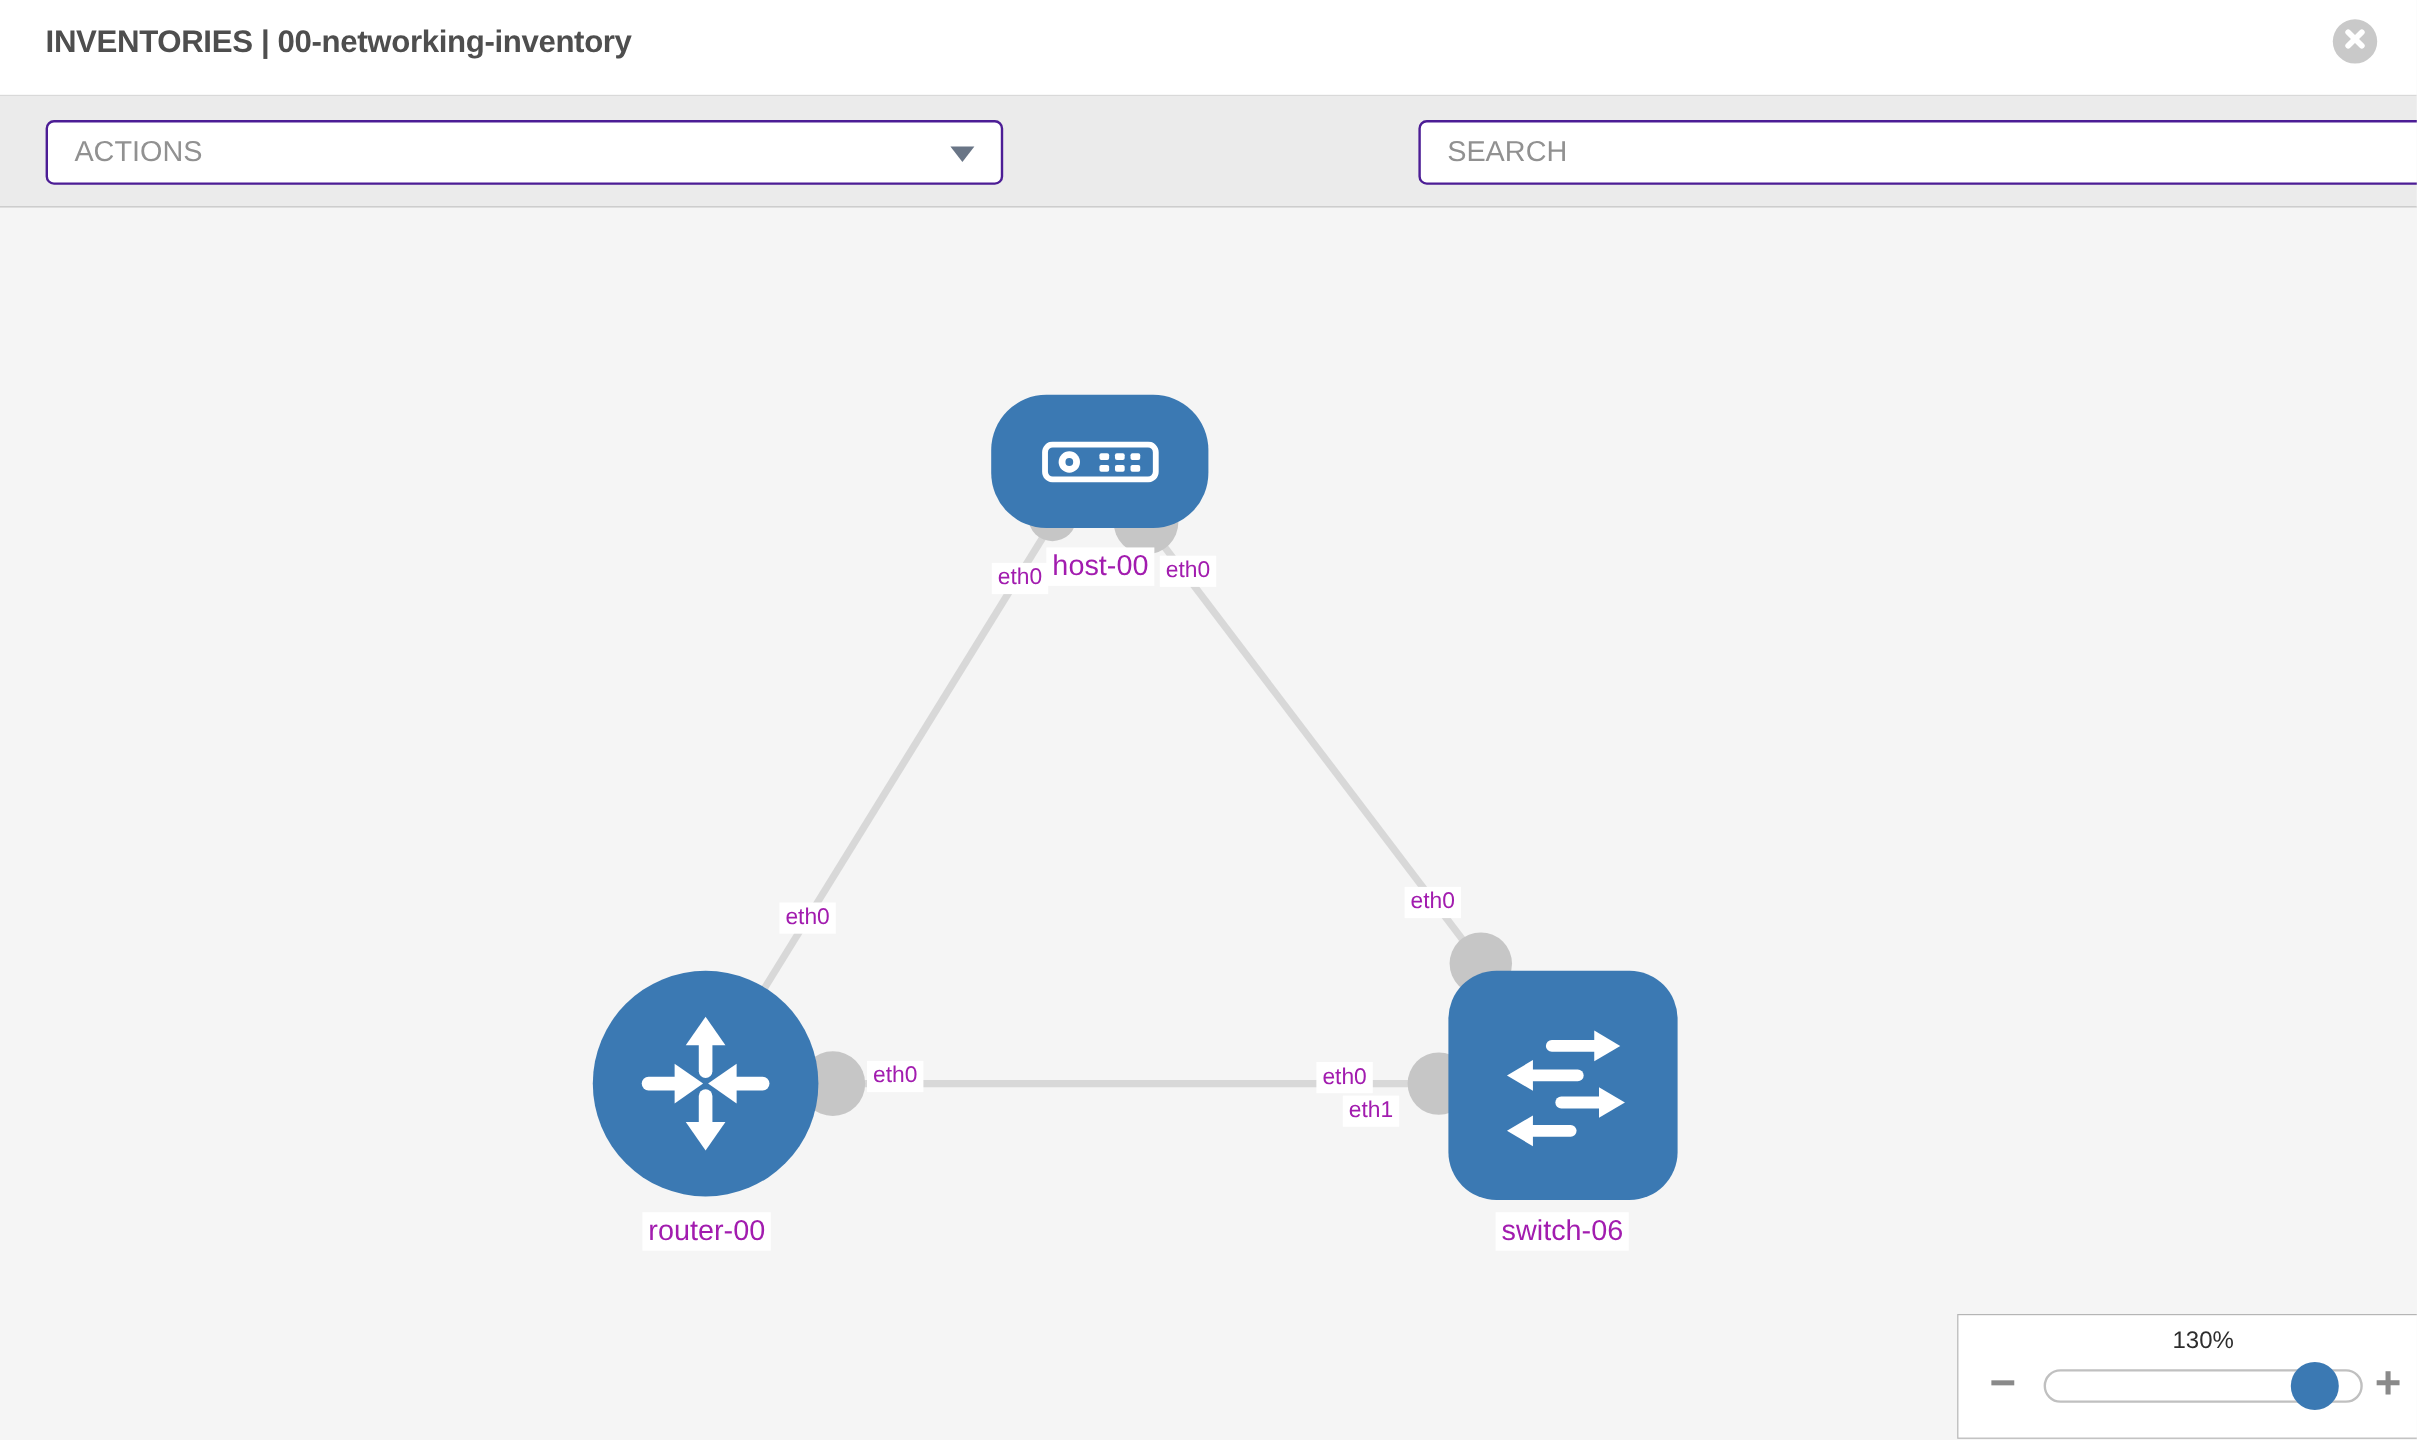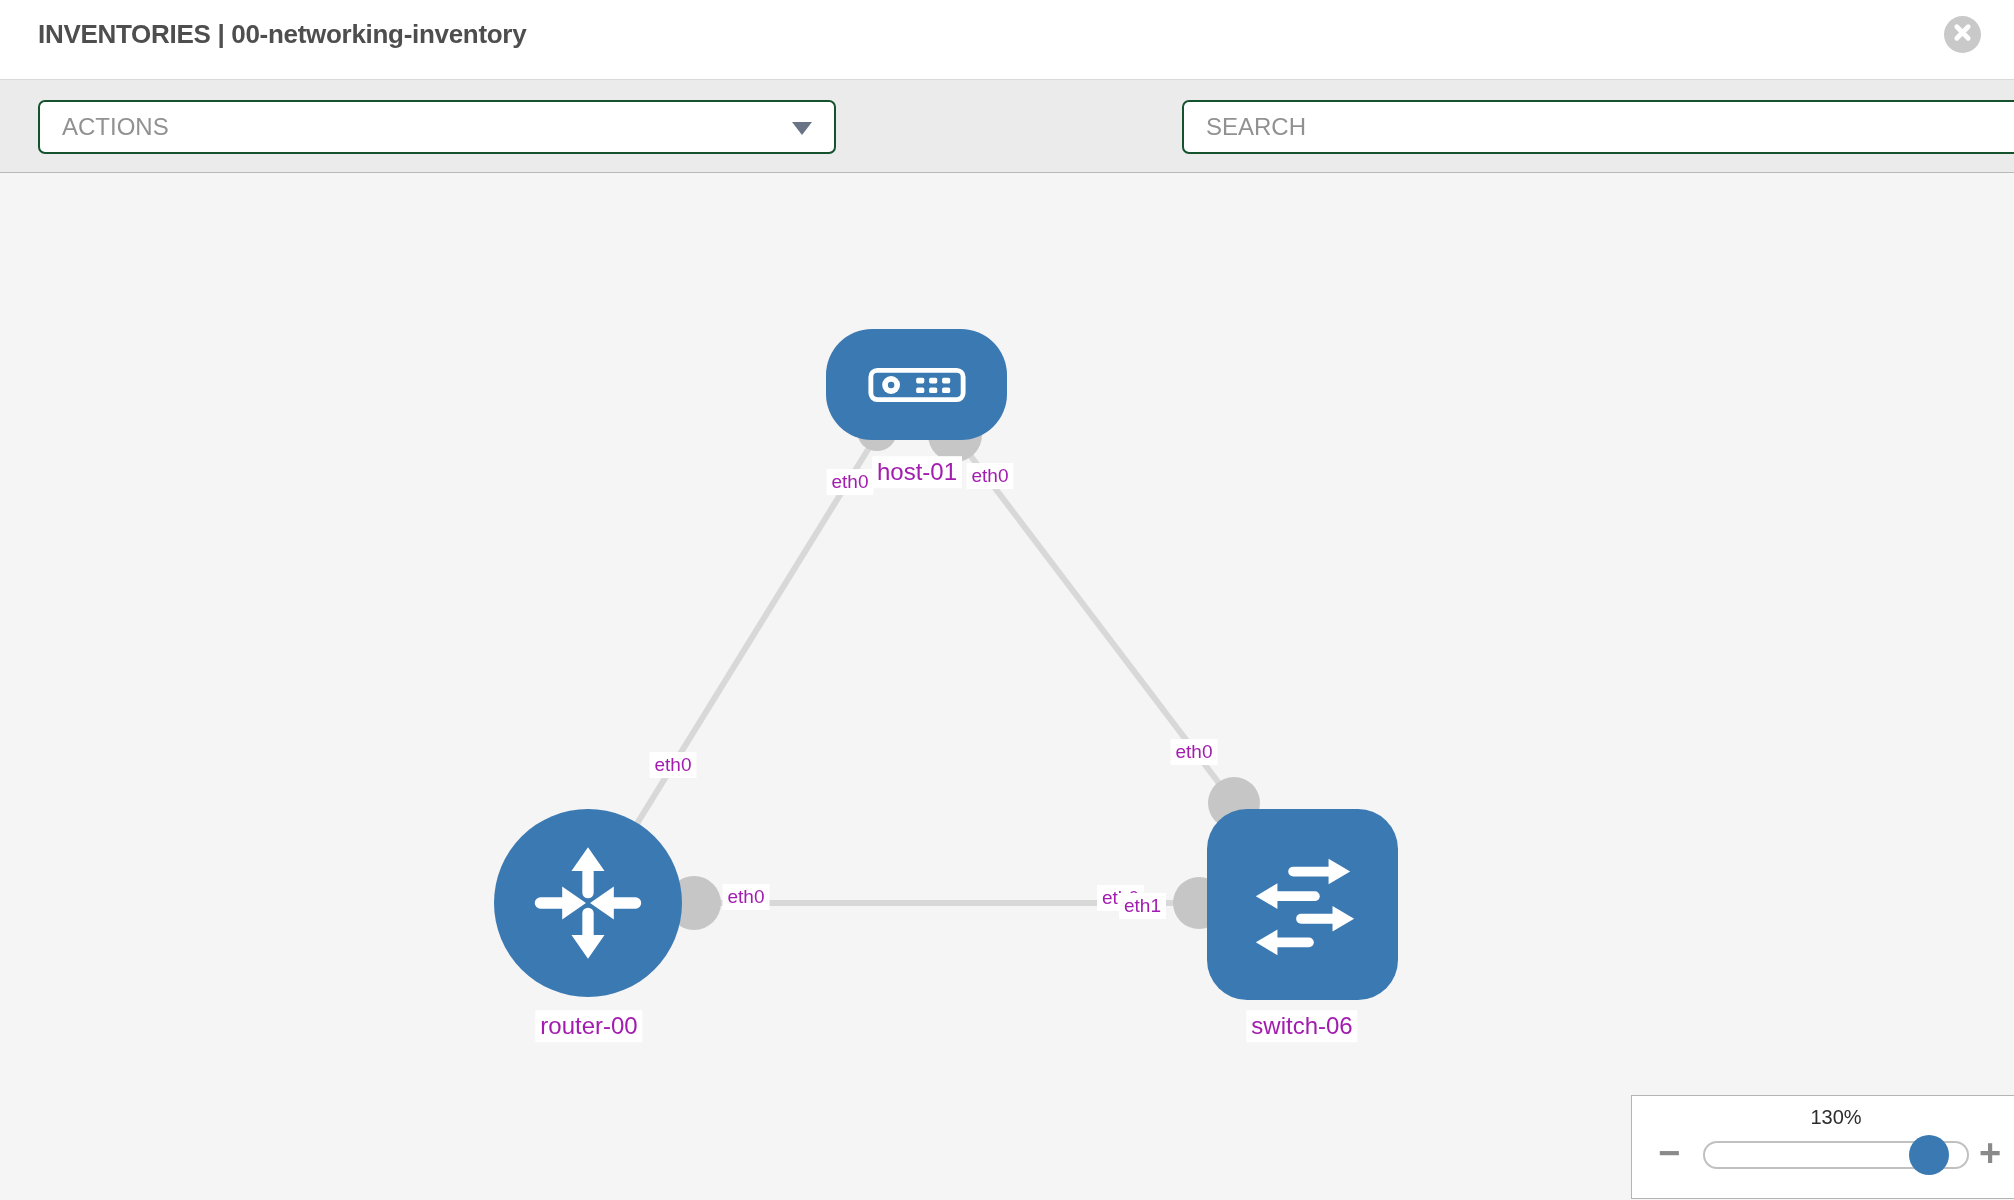--- a/index.html
+++ b/index.html
@@ -12,21 +12,21 @@
   .page-title { position:absolute; left:38px; top:19px; font-size:26px; font-weight:bold;
                 color:#4e4e4e; letter-spacing:-0.3px; }
   .close-btn { position:absolute; left:1944px; top:16px; width:37px; height:37px;
                border-radius:50%; background:#c9c9c9; cursor:pointer;
                display:flex; align-items:center; justify-content:center; }
 
   
   .toolbar { position:relative; width:2014px; height:93px; background:#ebebeb;
              border-bottom:1px solid #b9b9b9; }
   .dropdown { position:absolute; top:20px; height:54px; background:#ffffff;
-              border:2px solid #14532d; border-radius:7px; cursor:pointer;
+              border:2px solid #4c1d95; border-radius:7px; cursor:pointer;
               display:flex; align-items:center; }
   .dropdown .dd-label { font-size:24px; color:#919191; padding-left:22px; }
   .dd-caret { position:absolute; right:22px; top:20px; width:0; height:0;
               border-left:10px solid transparent; border-right:10px solid transparent;
               border-top:13px solid #697586; }
   .dd-actions { left:38px;  width:798px; }
   .dd-search  { left:1182px; width:930px; }
   .tool-icon { position:absolute; cursor:pointer; }
   .tool-icon svg { display:block; }
 
@@ -154,30 +154,30 @@
         <line x1="72" y1="51" x2="32" y2="51"></line>
         <polygon points="12,51 34,38 34,64" stroke="none"></polygon>
         <line x1="58" y1="74" x2="92" y2="74"></line>
         <polygon points="112,74 90,61 90,87" stroke="none"></polygon>
         <line x1="66" y1="98" x2="32" y2="98"></line>
         <polygon points="12,98 34,85 34,111" stroke="none"></polygon>
       </g>
     </svg>
   </div>
 
-  <div class="chip chip-name" style="left:917px; top:299px;">host-01</div>
+  <div class="chip chip-name" style="left:917px; top:299px;">host-00</div>
   <div class="chip chip-name" style="left:589px; top:853px;">router-00</div>
   <div class="chip chip-name" style="left:1302px; top:853px;">switch-06</div>
 
   <div class="chip chip-eth" style="left:850px; top:309px;">eth0</div>
   <div class="chip chip-eth" style="left:990px; top:303px;">eth0</div>
   <div class="chip chip-eth" style="left:673px; top:592px;">eth0</div>
   <div class="chip chip-eth" style="left:746px; top:724px;">eth0</div>
   <div class="chip chip-eth chip-left" style="left:1097px; top:712px;">eth0</div>
-  <div class="chip chip-eth chip-left" style="left:1119px; top:720px;">eth1</div>
+  <div class="chip chip-eth chip-left" style="left:1119px; top:740px;">eth1</div>
   <div class="chip chip-eth" style="left:1194px; top:579px;">eth0</div>
 
   <div class="zoom-panel">
     <div class="zoom-level">130%</div>
     <div class="zoom-minus">−</div>
     <div class="zoom-track">
       <div class="zoom-handle"></div>
     </div>
     <div class="zoom-plus">+</div>
   </div>

